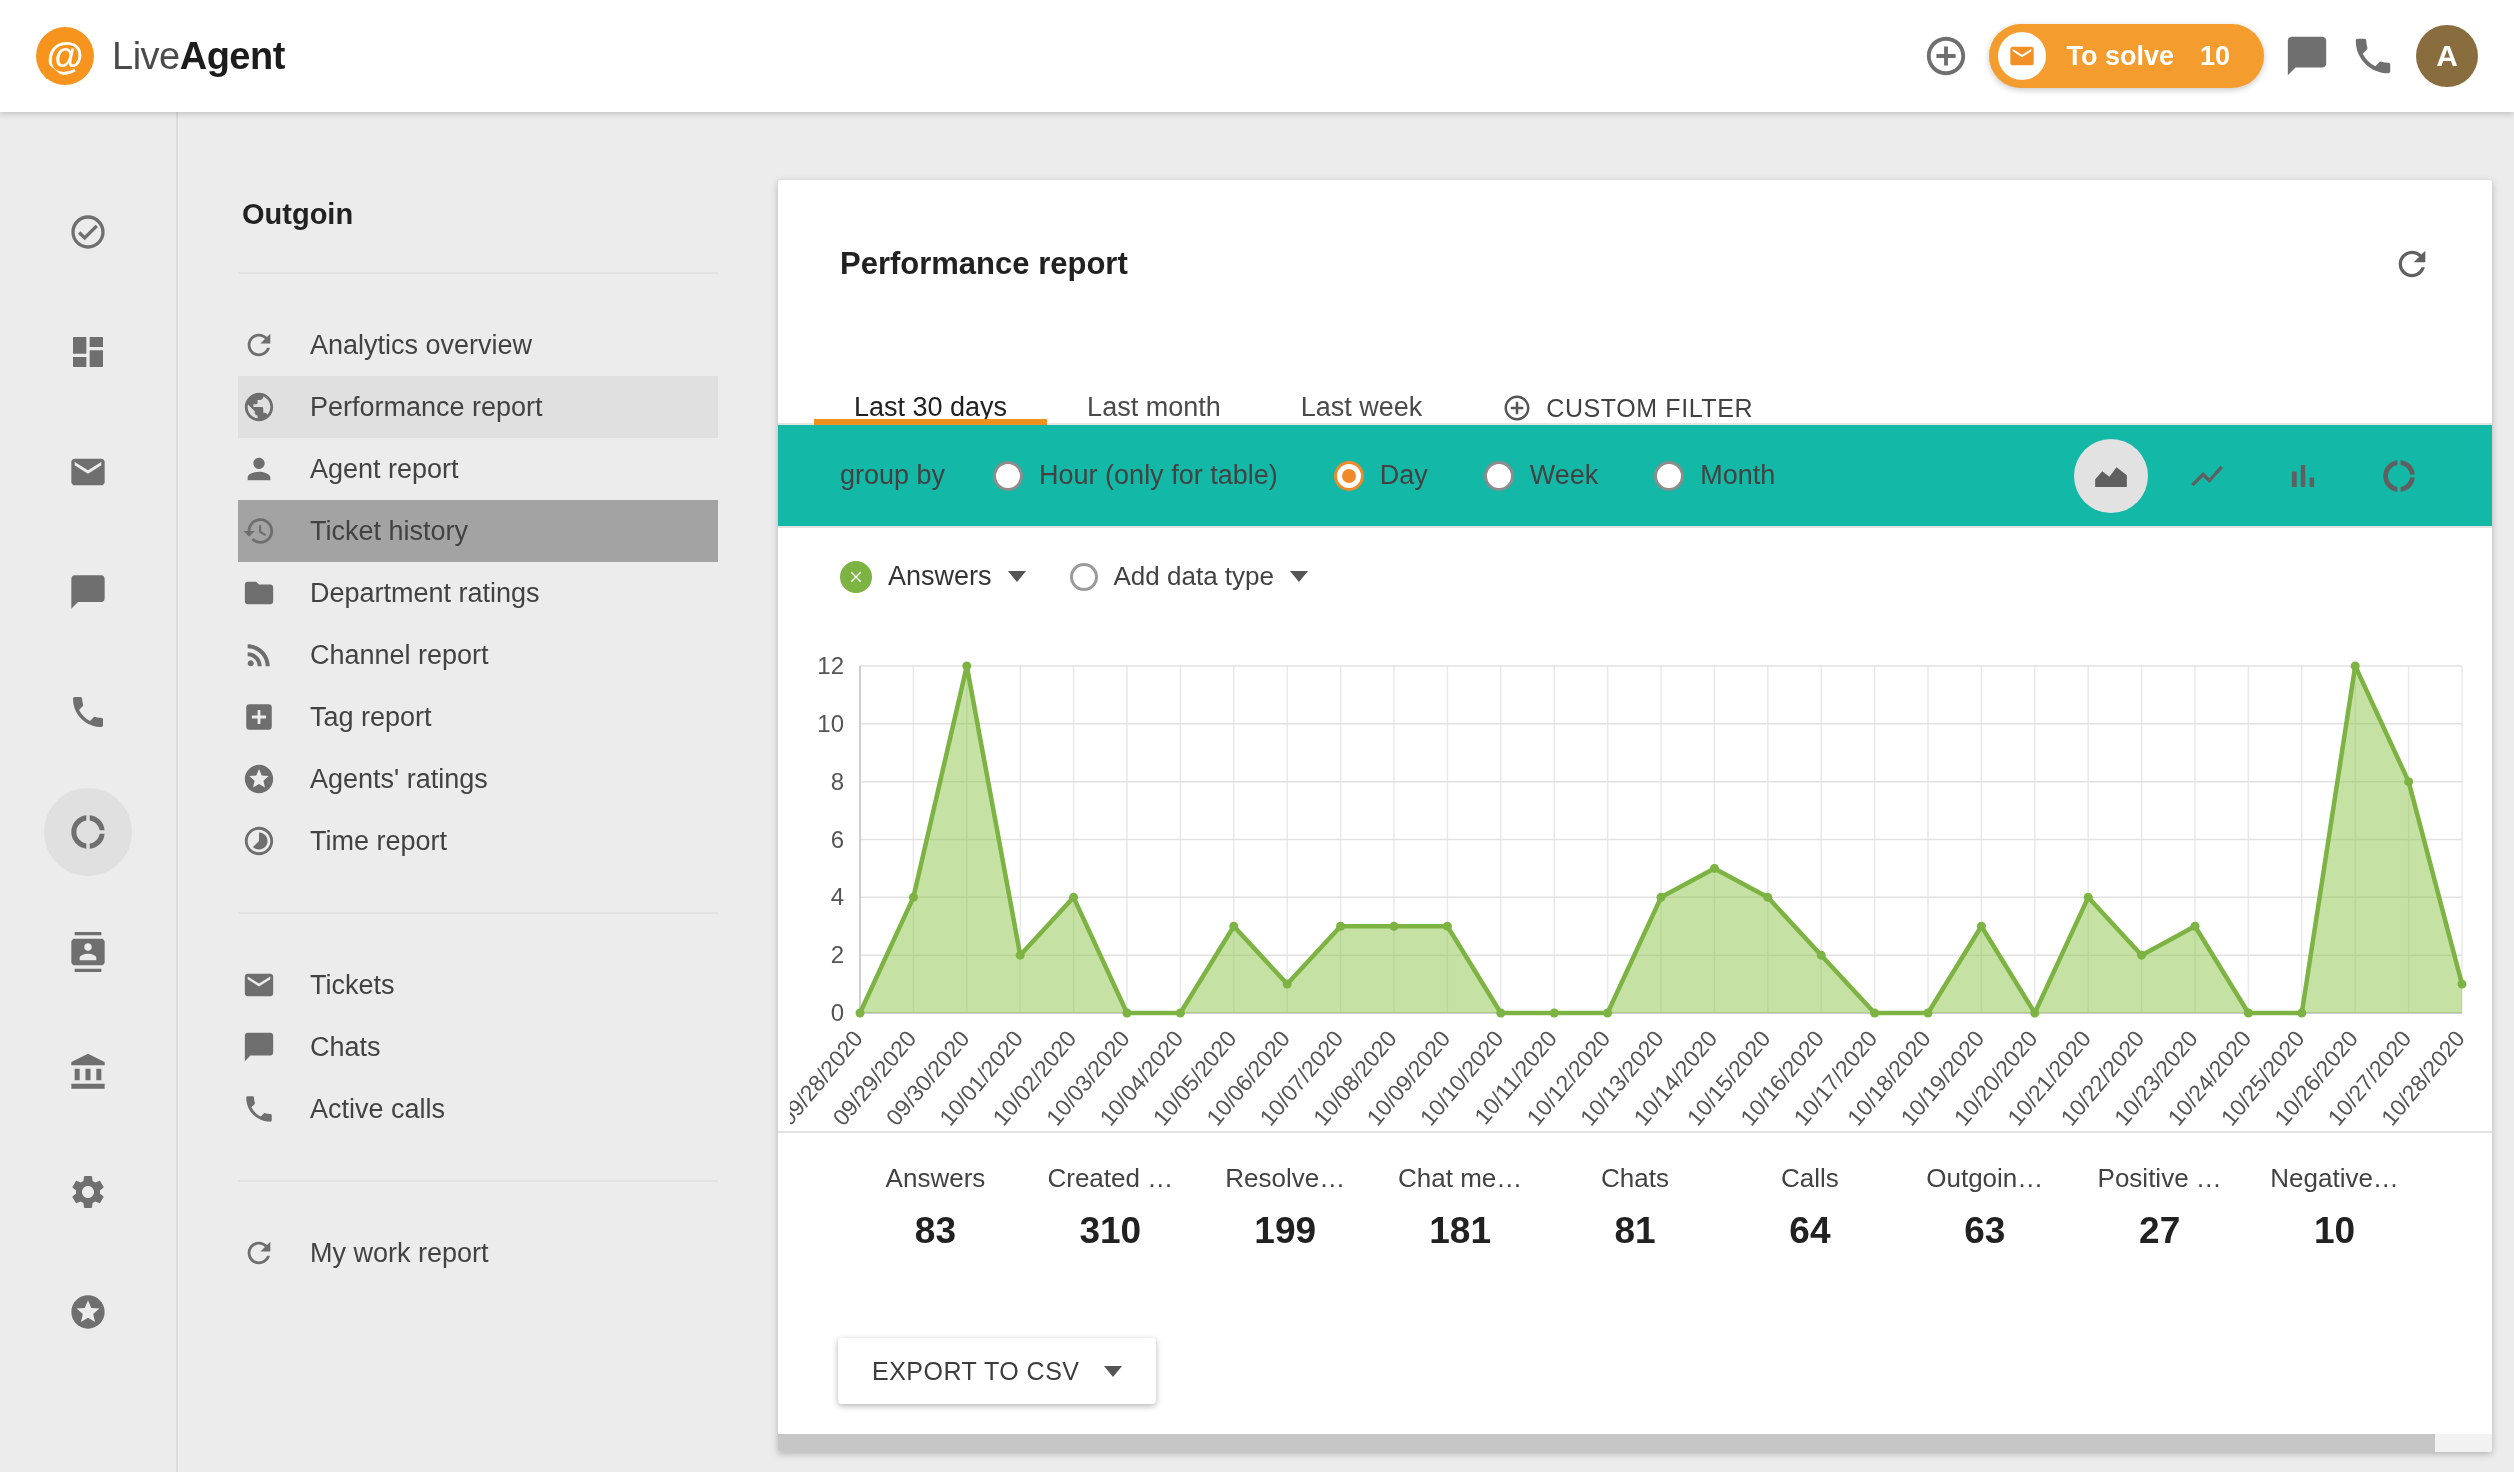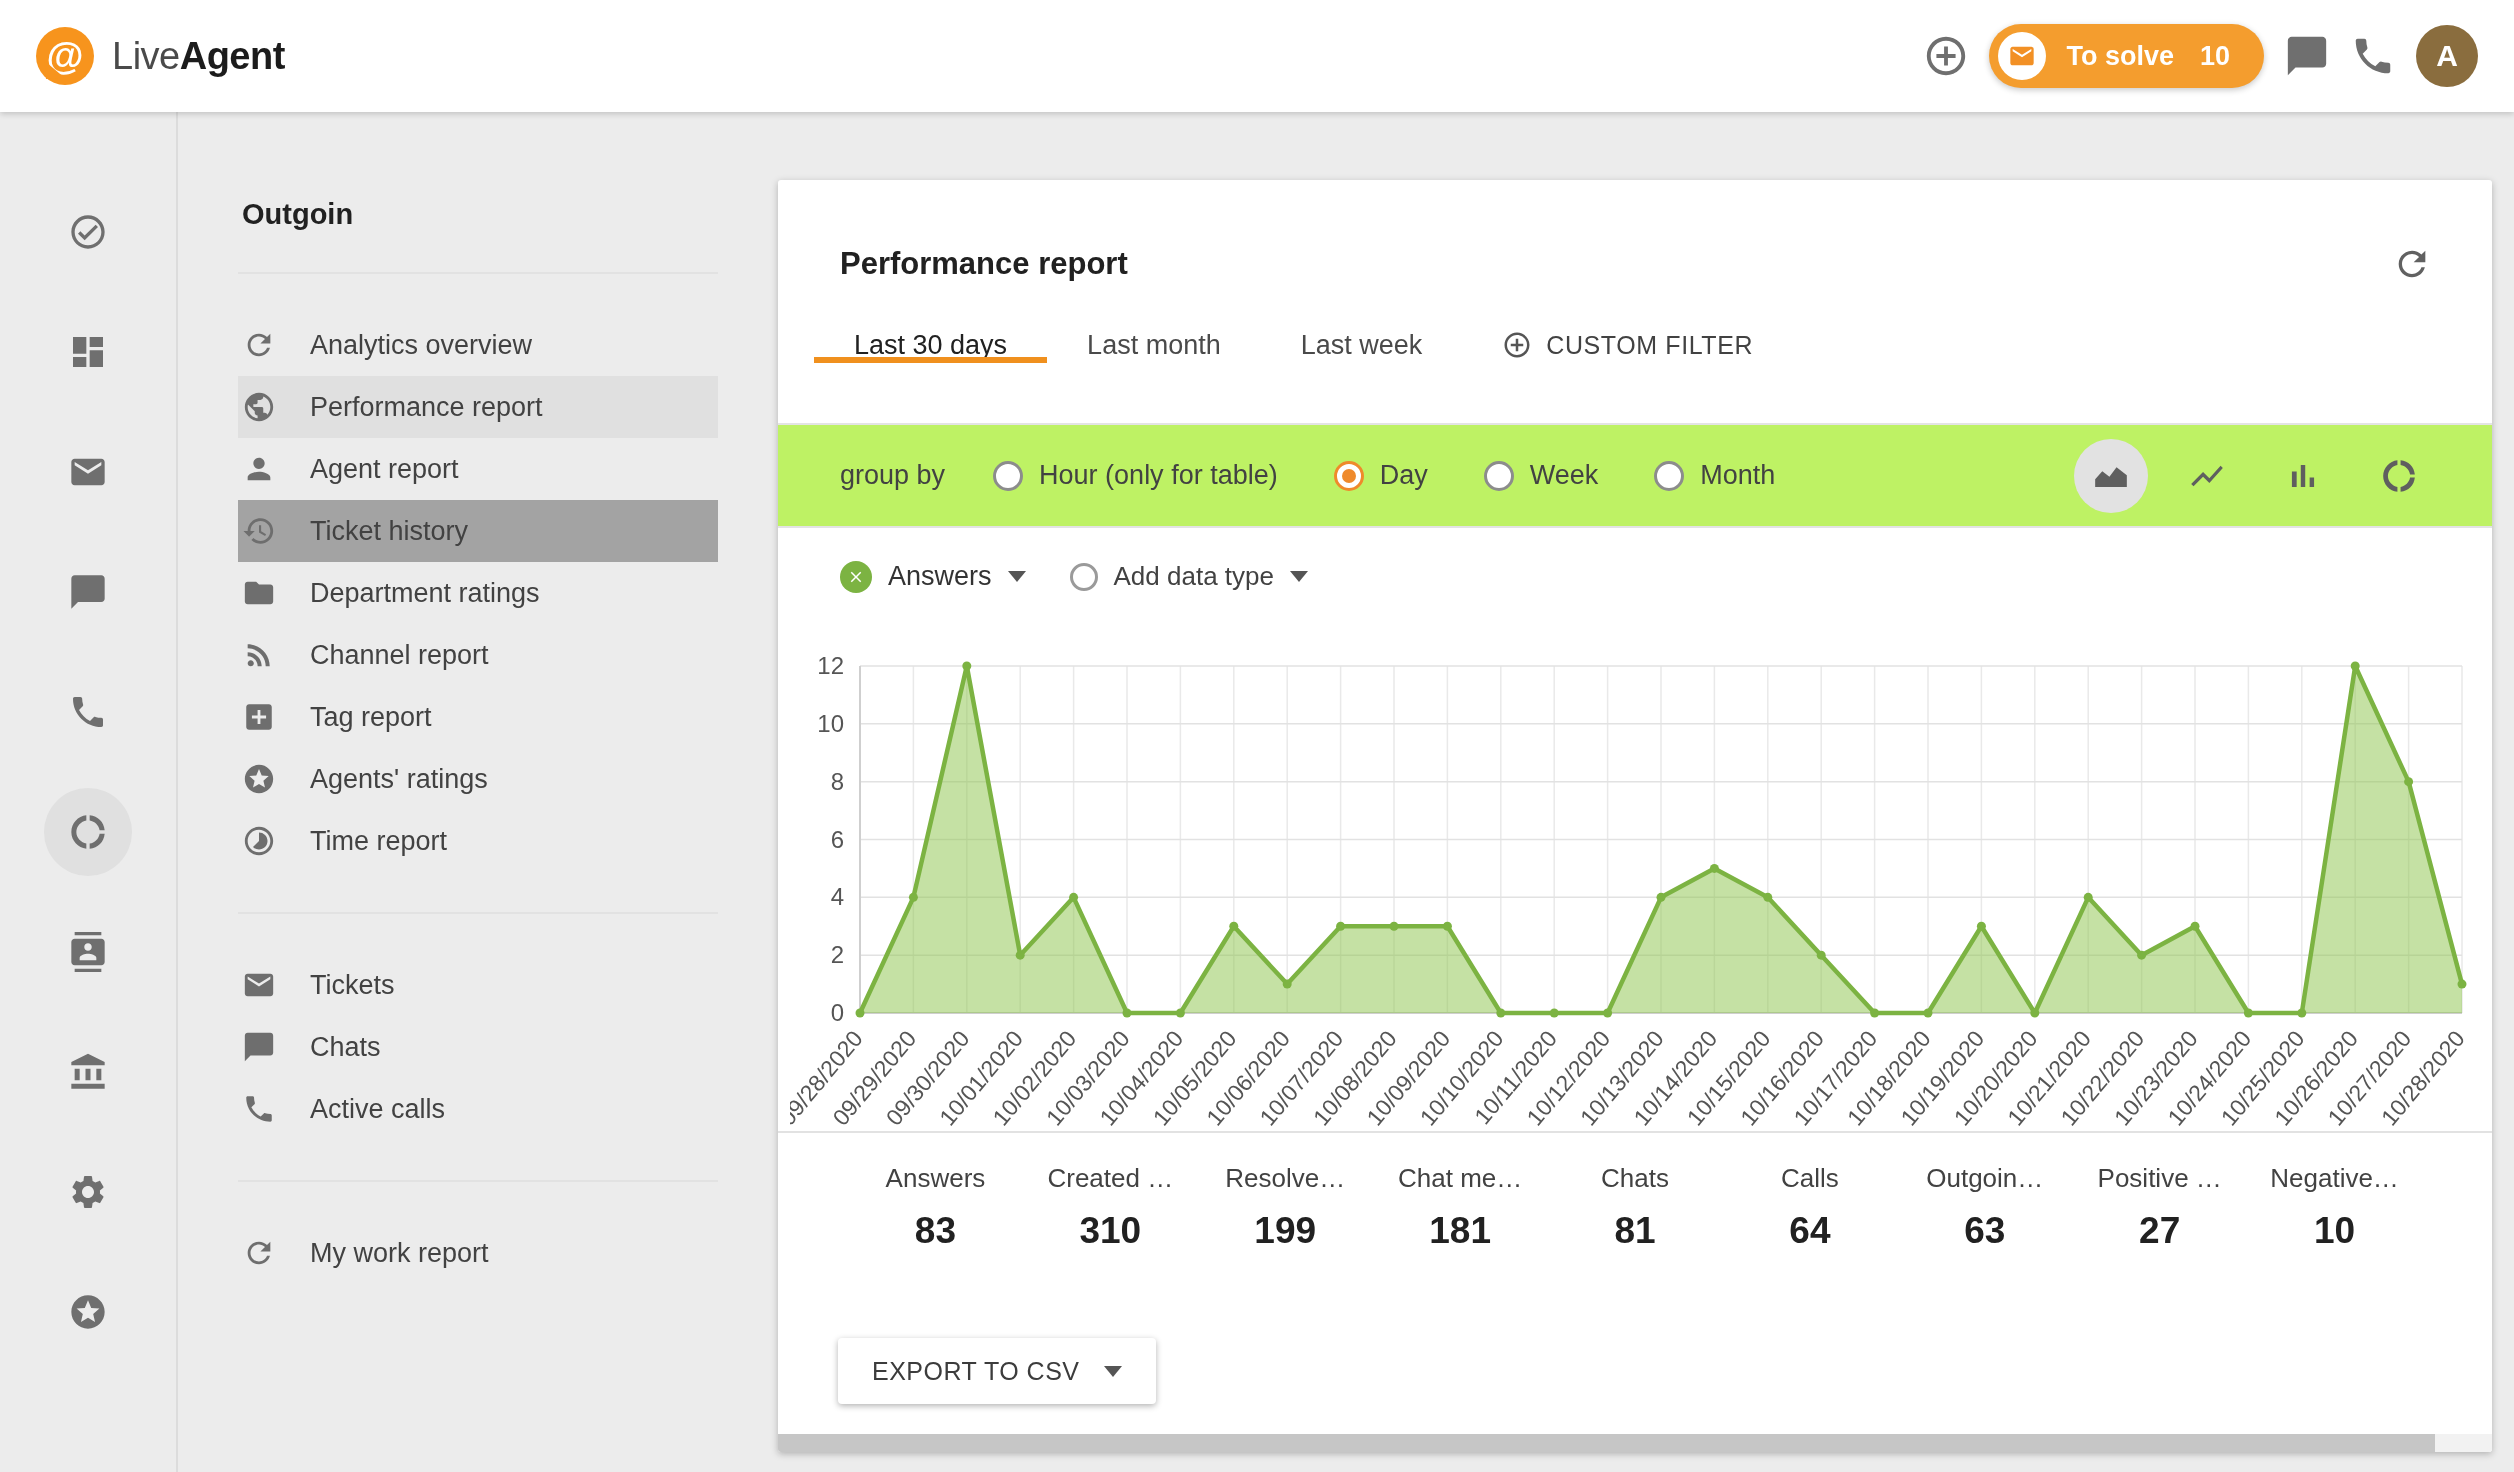--- a/index.html
+++ b/index.html
@@ -42,28 +42,28 @@
   .nav-item .lbl{margin-left:34px;font-size:27px;white-space:nowrap}
   .nav-item.selected{background:#e0e0e0}
   .nav-item.highlighted{background:#a3a3a3}
 
   
   .card{position:absolute;left:778px;top:180px;width:1714px;height:1272px;background:#fff;box-shadow:0 2px 7px rgba(0,0,0,.25);border-radius:3px;overflow:hidden}
   .card-head{display:flex;align-items:flex-start;padding:64px 60px 0 62px;height:150px}
   .card-title{font-size:31px;font-weight:700;color:#212121;line-height:40px}
   .refresh-btn{margin-left:auto;width:40px;height:40px;color:#616161;cursor:pointer}
 
-  .tabs{display:flex;align-items:flex-start;height:95px;border-bottom:2px solid #e4e4e4;padding-left:36px}
+  .tabs{display:flex;align-items:flex-end;height:95px;border-bottom:2px solid #e4e4e4;padding-left:36px}
   .tab{display:flex;align-items:center;padding:0 40px;font-size:27px;color:#4a4a4a;cursor:pointer;position:relative;white-space:nowrap}
   .tab.active{color:#212121}
   .tab.active::after{content:"";position:absolute;left:0;right:0;bottom:-2px;height:6px;background:#f0901e}
   .tab [data-icon]{width:30px;height:30px;margin-right:14px;color:#555}
   .tab.cf{font-size:25px;letter-spacing:.6px;color:#424242}
 
-  .group-strip{display:flex;align-items:center;height:103px;background:#bef264;border-bottom:2px solid #e3e3e3;padding:0 56px 0 62px}
+  .group-strip{display:flex;align-items:center;height:103px;background:#14b8a6;border-bottom:2px solid #e3e3e3;padding:0 56px 0 62px}
   .group-label{font-size:27px;color:#424242;margin-right:48px}
   .radios{display:flex;align-items:flex-start}
   .radio-opt{display:flex;align-items:center;margin-right:56px;cursor:pointer}
   .radio{width:30px;height:30px;border:3px solid #8c8c8c;border-radius:50%;position:relative;flex:none;background:#fff}
   .radio.selected{border-color:#ef8a2b}
   .radio.selected::after{content:"";position:absolute;inset:5px;background:#ef8a2b;border-radius:50%}
   .radio-opt .lbl{margin-left:16px;font-size:27px;color:#424242;white-space:nowrap}
   .strip-icons{margin-left:auto;display:flex;align-items:center;gap:22px}
   .strip-icon{width:74px;height:74px;border-radius:50%;display:flex;align-items:center;justify-content:center;color:#5f5f5f;cursor:pointer}
   .strip-icon [data-icon]{width:38px;height:38px}

